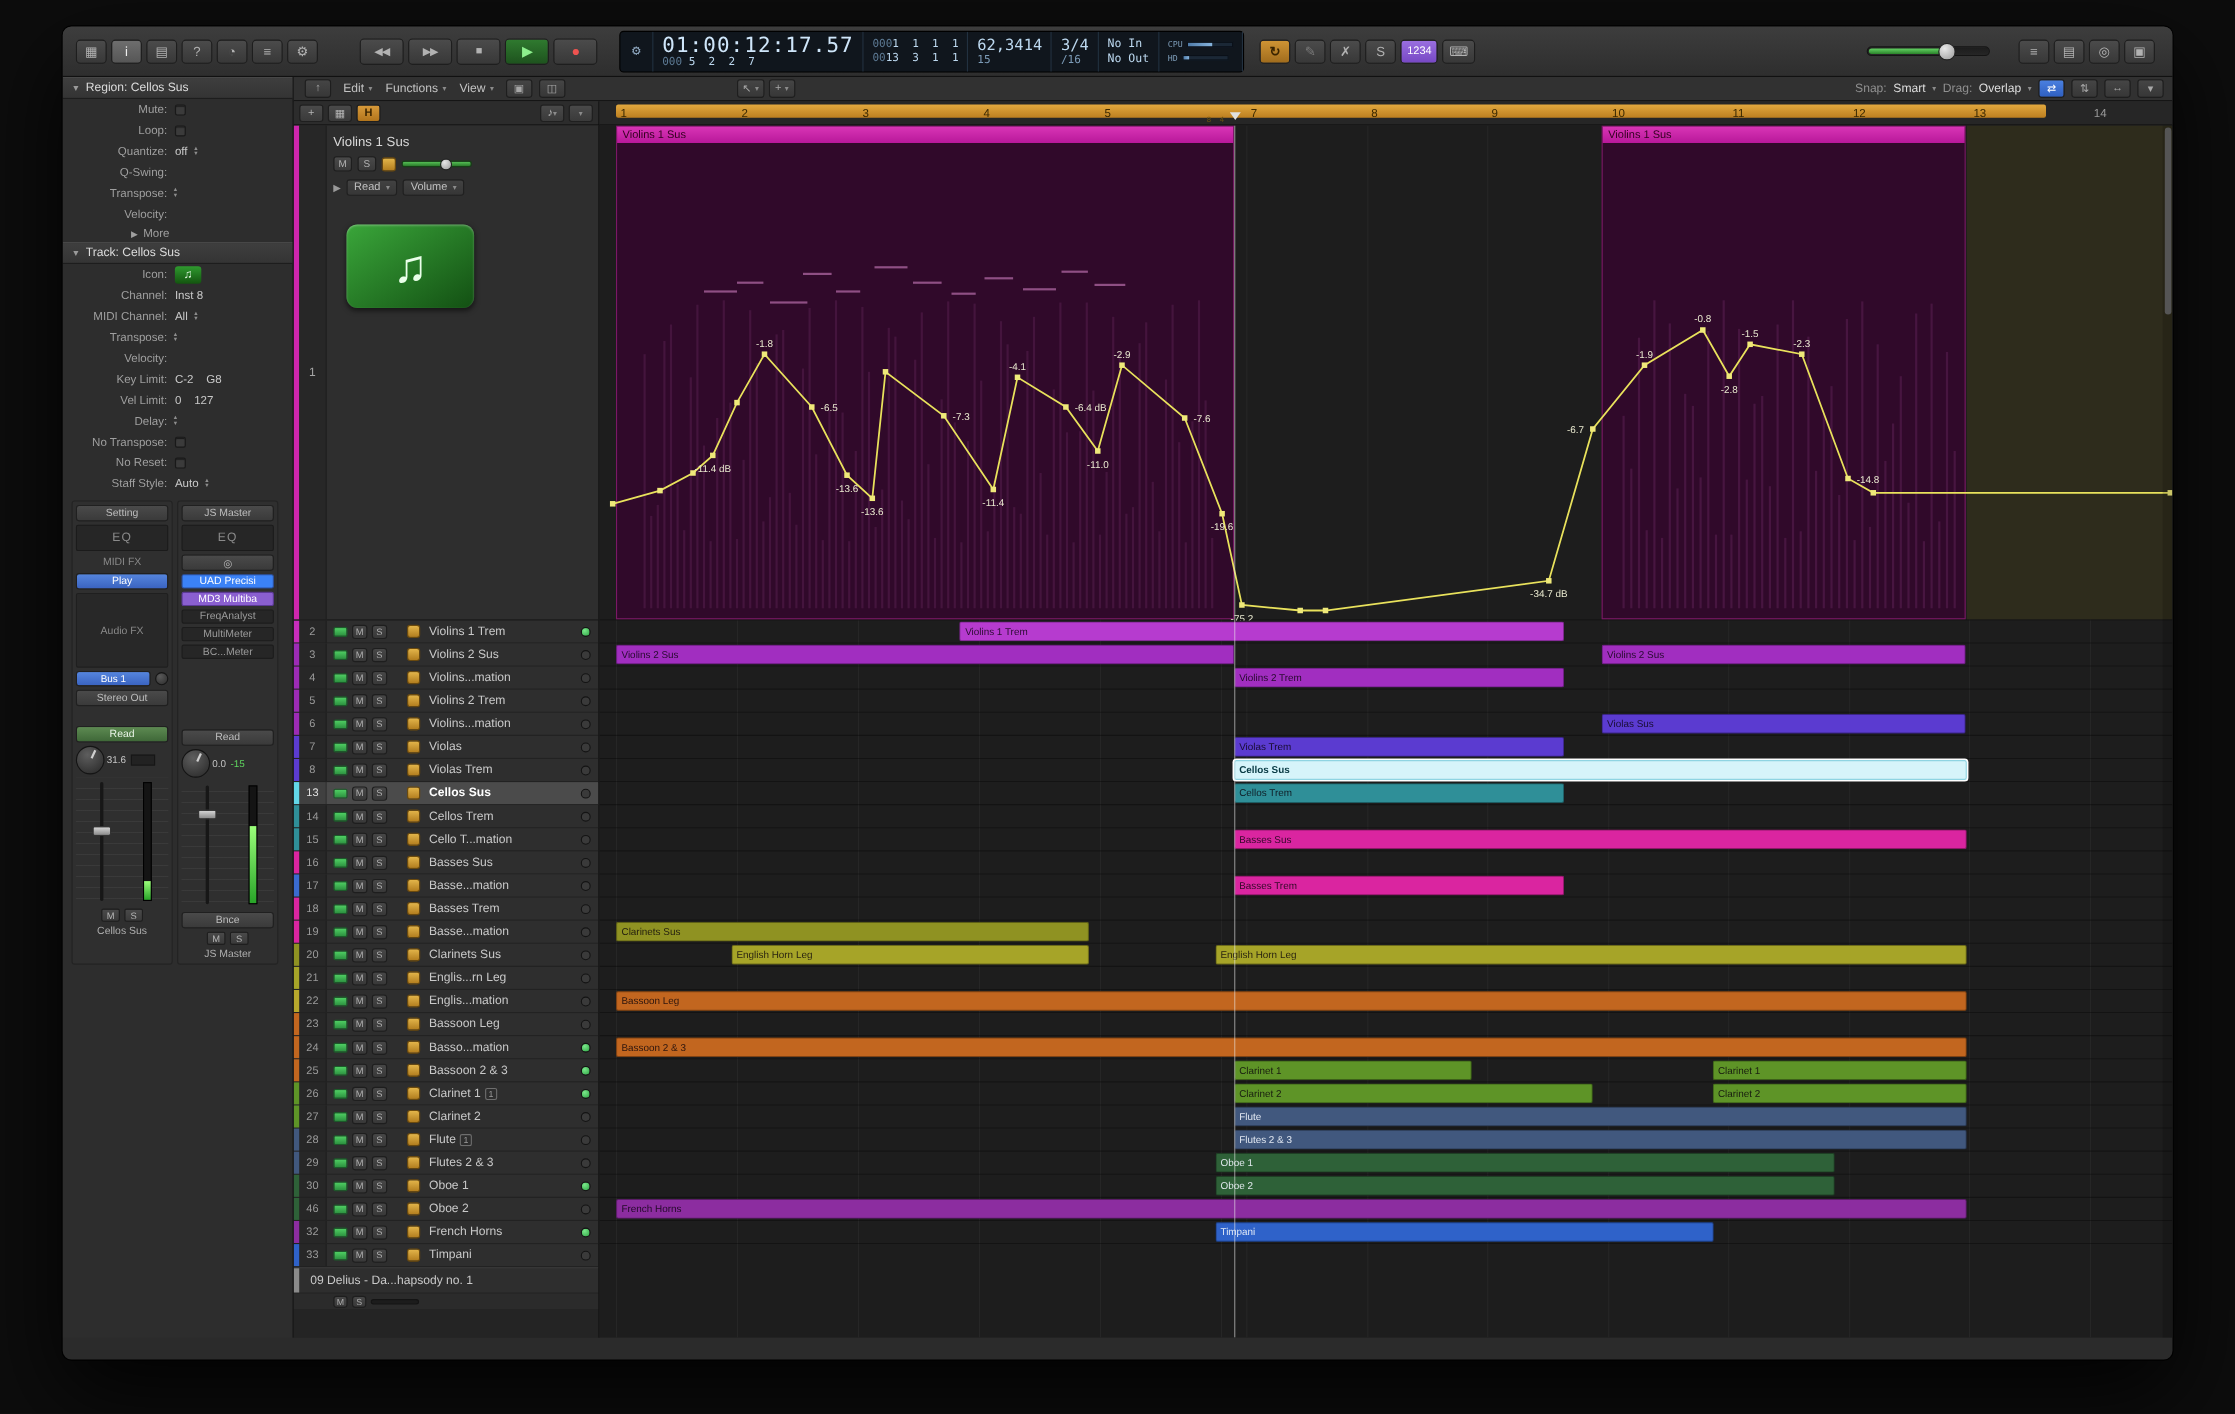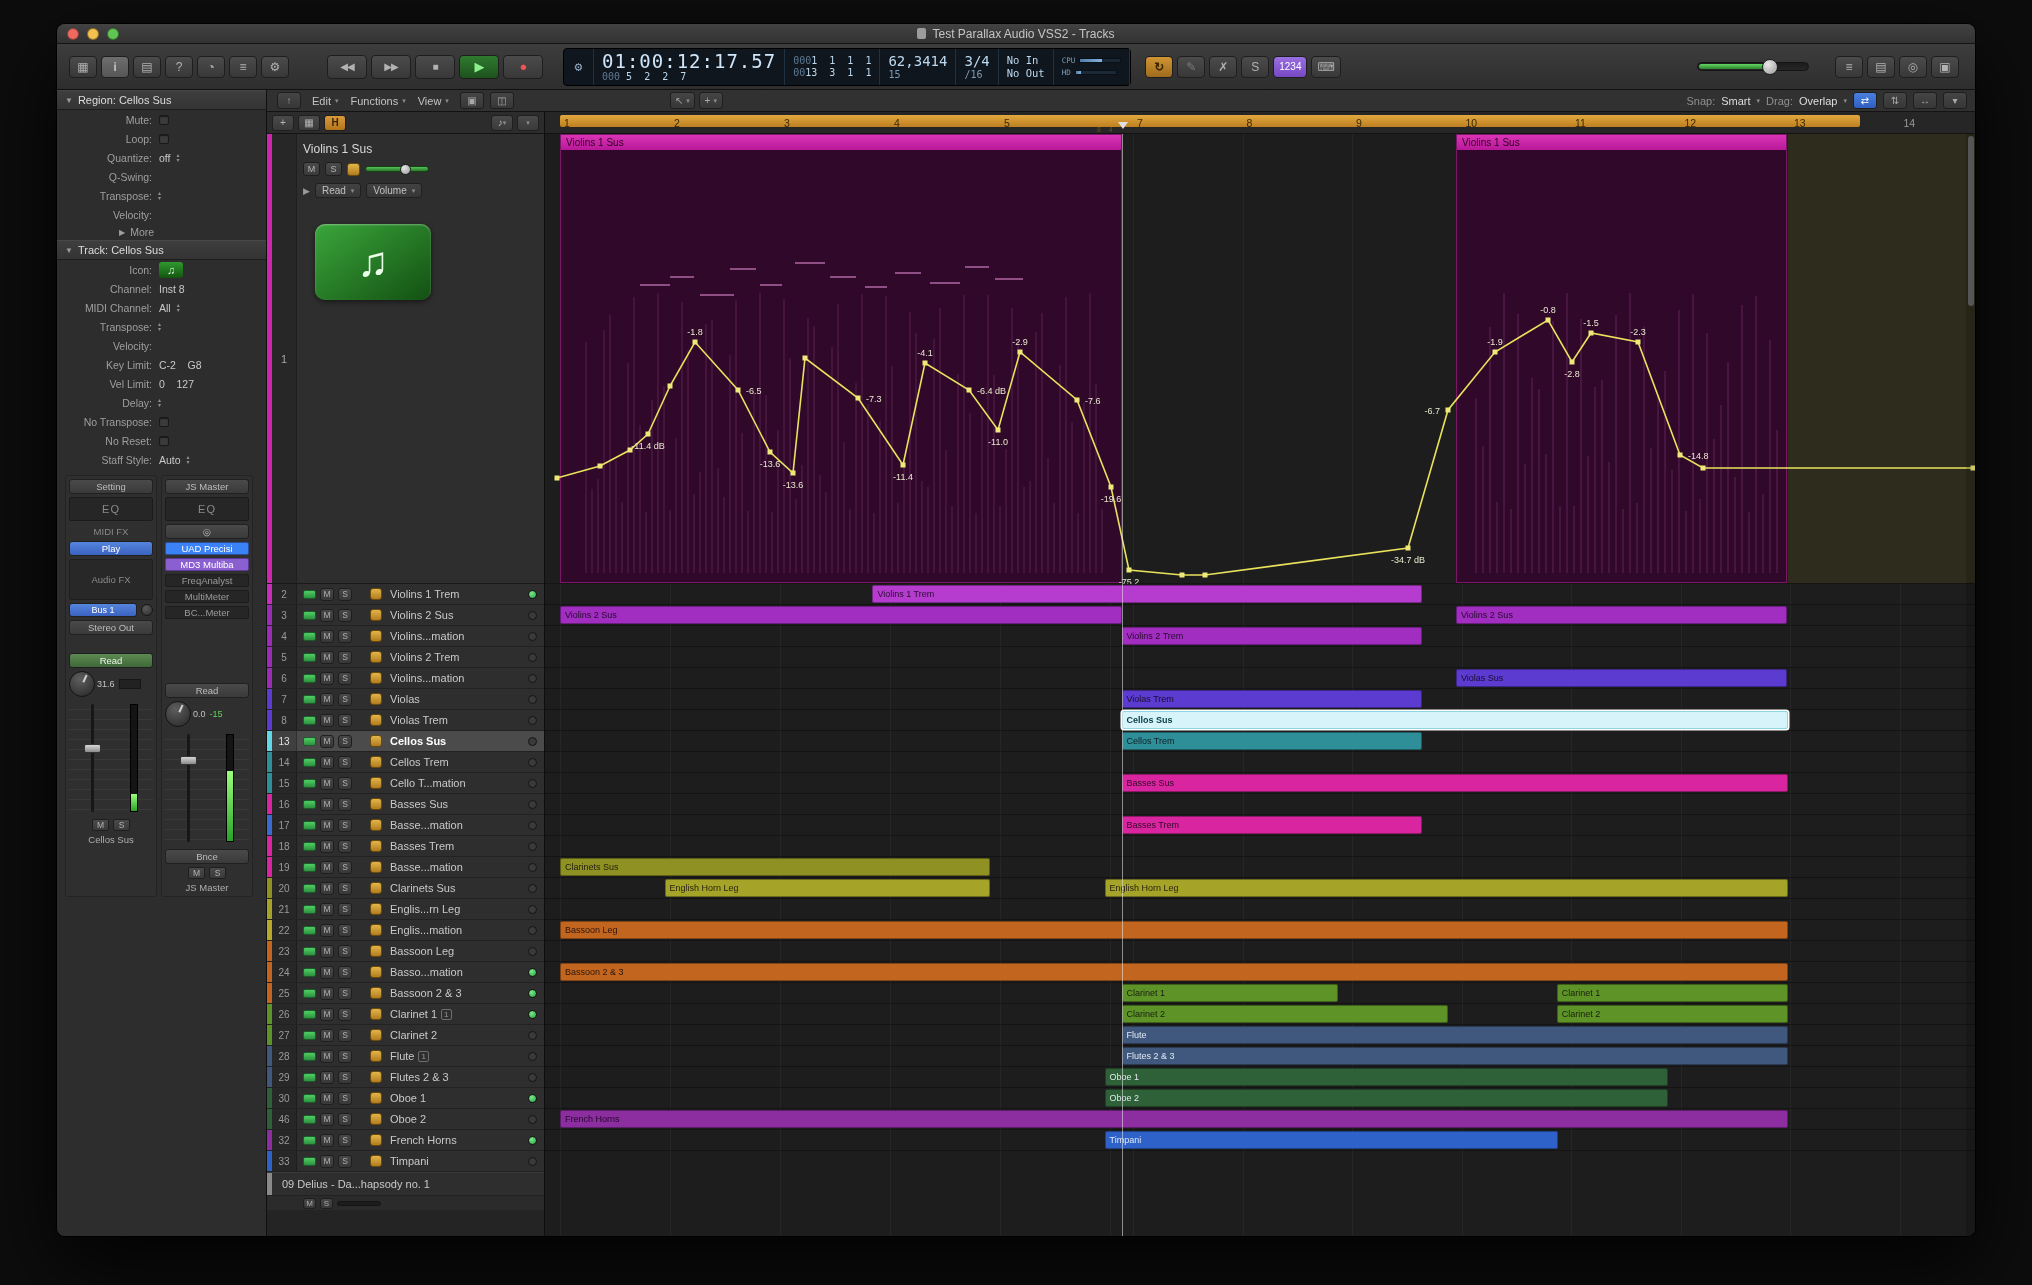--- a/index.html
+++ b/index.html
@@ -168,31 +168,20 @@
 .bslider{width:44px;height:5px;border-radius:3px;background:#1c1c1c;border:1px solid #141414}
 .hfill{flex:1;background:#242424}
 .vscroll{position:absolute;right:0;top:44px;width:9px;bottom:0;background:rgba(0,0,0,.15);z-index:7}
 .vthumb{position:absolute;top:2px;left:1.5px;width:6px;height:170px;border-radius:3px;background:#555}
 </style>
 </head>
 <body>
 
 <div class="window">
 
-  <div class="titlebar">
-    <div class="tl">
-      <span class="tl-close"></span>
-      <span class="tl-min"></span>
-      <span class="tl-zoom"></span>
-    </div>
-    <div class="title">
-      <span class="docicon"></span>
-      <span>Test Parallax Audio VSS2 - Tracks</span>
-    </div>
-  </div>
 
   <div class="toolbar">
     <div id="tb-left-icons">
         <div class="tbtn">▦</div>
         <div class="tbtn active">ℹ</div>
         <div class="tbtn">▤</div>
         <div class="tbtn">?</div>
         <div class="tbtn">◔</div>
         <div class="tbtn">≡</div>
         <div class="tbtn">⚙</div>
@@ -367,21 +356,21 @@
               <span>▾</span>
             </span>
           </div>
         </div>
       <div class="strips">
         <div class="strip" id="strip-left">
             <div class="sbtn ">Setting</div>
             <div class="seq">EQ</div>
             <div class="szone">MIDI FX</div>
             <div class="sbtn blue">Play</div>
-            <div class="szone tall" style="height: 41px;">Audio FX</div>
+            <div class="szone tall" style="height: 68px;">Audio FX</div>
             <div class="sbusrow">
               <div class="sbtn blue pill">Bus 1</div>
               <div class="scircle"></div>
             </div>
             <div class="sbtn ">Stereo Out</div>
             <div class="sgap"></div>
             <div class="sbtn green">Read</div>
             <div class="sknobwrap">
               <div class="sknob"></div>
               <div class="svals">

